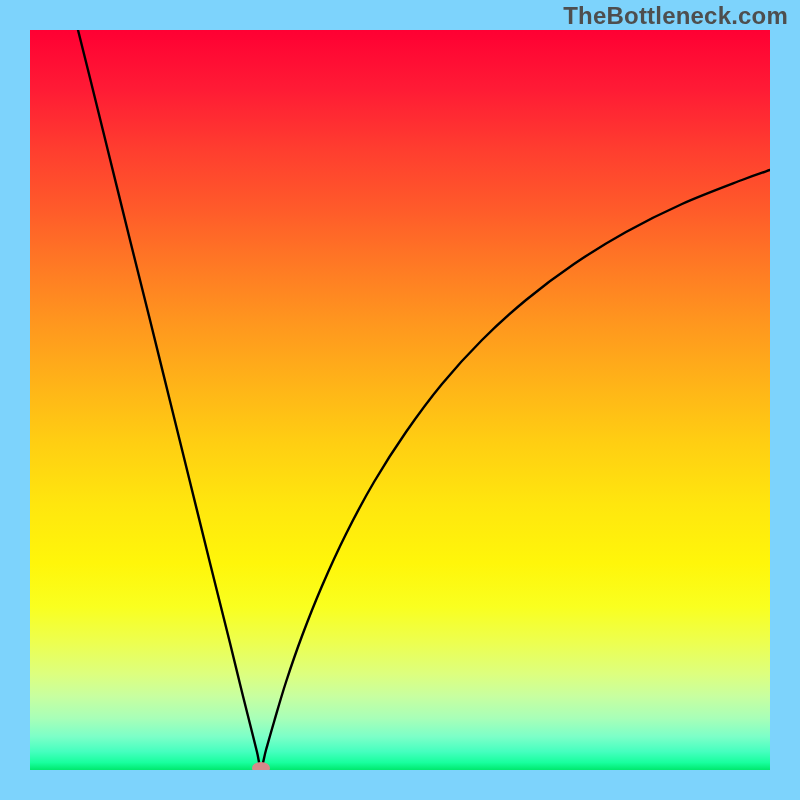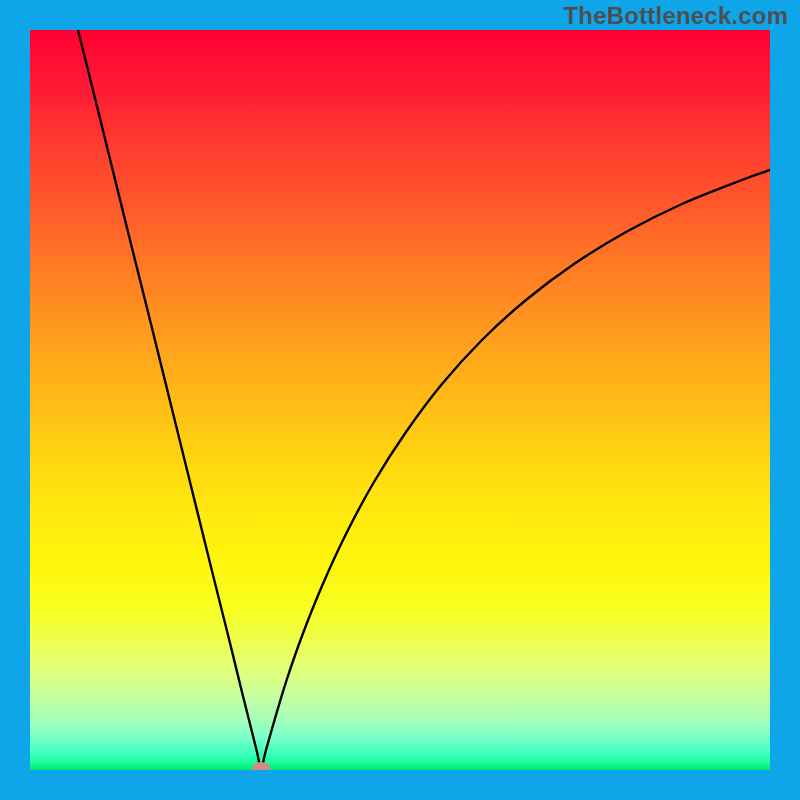--- a/index.html
+++ b/index.html
@@ -8,21 +8,21 @@
     width: 800px;
     height: 800px;
     overflow: hidden;
     background: #fff;
     font-family: Arial, Helvetica, sans-serif;
   }
   .frame {
     position: relative;
     width: 800px;
     height: 800px;
-    background: #0ea5e9;
+    background: #7dd3fc;
   }
   .watermark {
     position: absolute;
     top: 2px;
     right: 12px;
     color: #4e4e4e;
     font-size: 24px;
     font-weight: 600;
     letter-spacing: 0.2px;
     z-index: 10;

